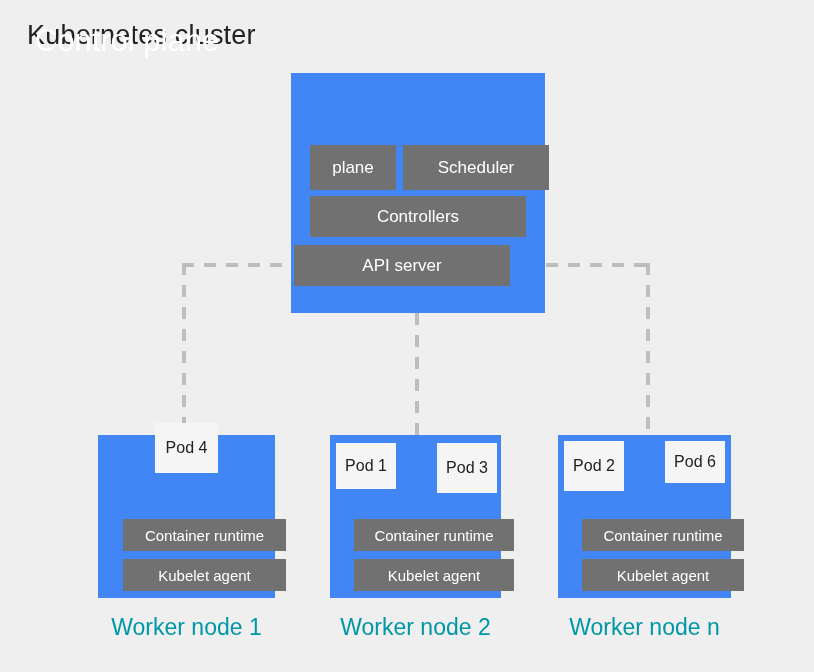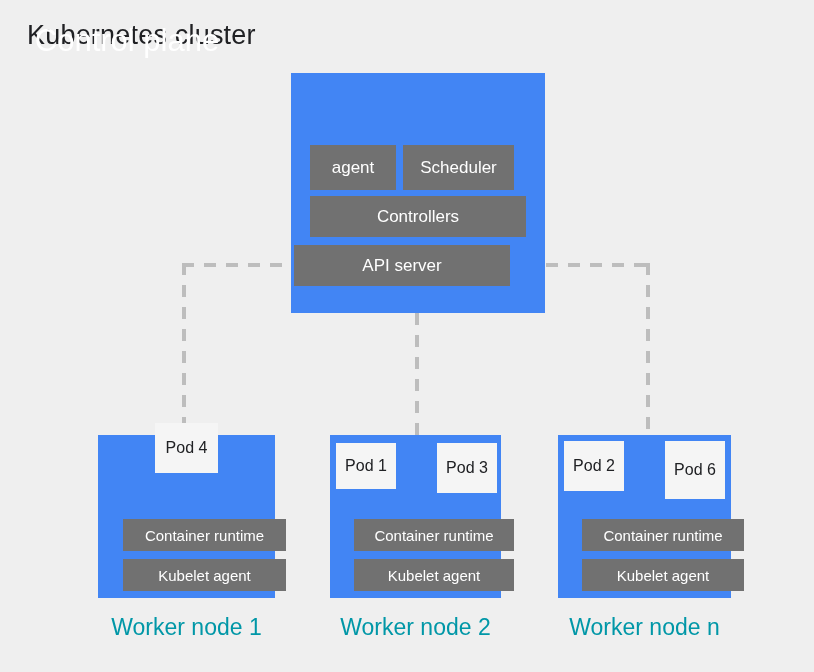--- a/index.html
+++ b/index.html
@@ -63,21 +63,21 @@
     display: flex;
     align-items: center;
     justify-content: center;
     color: #FFFFFF;
     white-space: nowrap;
   }
   .cp-comp {
     font-size: 17px;
   }
   #cp-etcd      { left: 310px; top: 145px; width: 86px;  height: 45px; }
-  #cp-scheduler { left: 403px; top: 145px; width: 111px; height: 45px; }
+  #cp-scheduler { left: 403px; top: 145px; width: 146px; height: 45px; }
   #cp-controllers { left: 310px; top: 196px; width: 216px; height: 41px; }
   #cp-apiserver   { left: 294px; top: 245px; width: 216px; height: 41px; }
 
   
   .worker-node { top: 435px; height: 163px; }
   #worker-node-1 { left: 98px;  width: 177px; }
   #worker-node-2 { left: 330px; width: 171px; }
   #worker-node-n { left: 558px; width: 173px; }
 
   
@@ -89,21 +89,21 @@
     align-items: center;
     justify-content: center;
     color: #202124;
     font-size: 16px;
     white-space: nowrap;
   }
   #pod-4 { left: 155px; top: 423px; width: 63px; height: 50px; }
   #pod-1 { left: 336px; top: 443px; width: 60px; height: 46px; }
   #pod-3 { left: 437px; top: 443px; width: 60px; height: 50px; }
   #pod-2 { left: 564px; top: 441px; width: 60px; height: 50px; }
-  #pod-6 { left: 665px; top: 441px; width: 60px; height: 58px; }
+  #pod-6 { left: 665px; top: 441px; width: 60px; height: 42px; }
 
   
   .node-bar { font-size: 15px; height: 32px; margin-left: 18px; }
   #wn1-runtime { left: 105px; top: 519px; width: 163px; }
   #wn1-kubelet { left: 105px; top: 559px; width: 163px; }
   #wn2-runtime { left: 336px; top: 519px; width: 160px; }
   #wn2-kubelet { left: 336px; top: 559px; width: 160px; }
   #wnn-runtime { left: 564px; top: 519px; width: 162px; }
   #wnn-kubelet { left: 564px; top: 559px; width: 162px; }
 
@@ -154,21 +154,21 @@
 
   <div class="conn conn-h" id="conn-left-h"></div>
   <div class="conn conn-v" id="conn-left-v"></div>
   <div class="conn conn-v" id="conn-mid-v"></div>
   <div class="conn conn-h" id="conn-right-h"></div>
   <div class="conn conn-v" id="conn-right-v"></div>
 
   <div class="blue-box" id="control-plane"></div>
   <div class="cp-title">Control plane</div>
 
-  <div class="gray-box cp-comp" id="cp-etcd">agent</div>
+  <div class="gray-box cp-comp" id="cp-etcd">plane</div>
   <div class="gray-box cp-comp" id="cp-scheduler">Scheduler</div>
   <div class="gray-box cp-comp" id="cp-controllers">Controllers</div>
   <div class="gray-box cp-comp" id="cp-apiserver">API server</div>
 
   <div class="blue-box worker-node" id="worker-node-1"></div>
   <div class="pod" id="pod-4">Pod 4</div>
   <div class="gray-box node-bar" id="wn1-runtime">Container runtime</div>
   <div class="gray-box node-bar" id="wn1-kubelet">Kubelet agent</div>
   <div class="node-caption" id="caption-1">Worker node 1</div>
 

